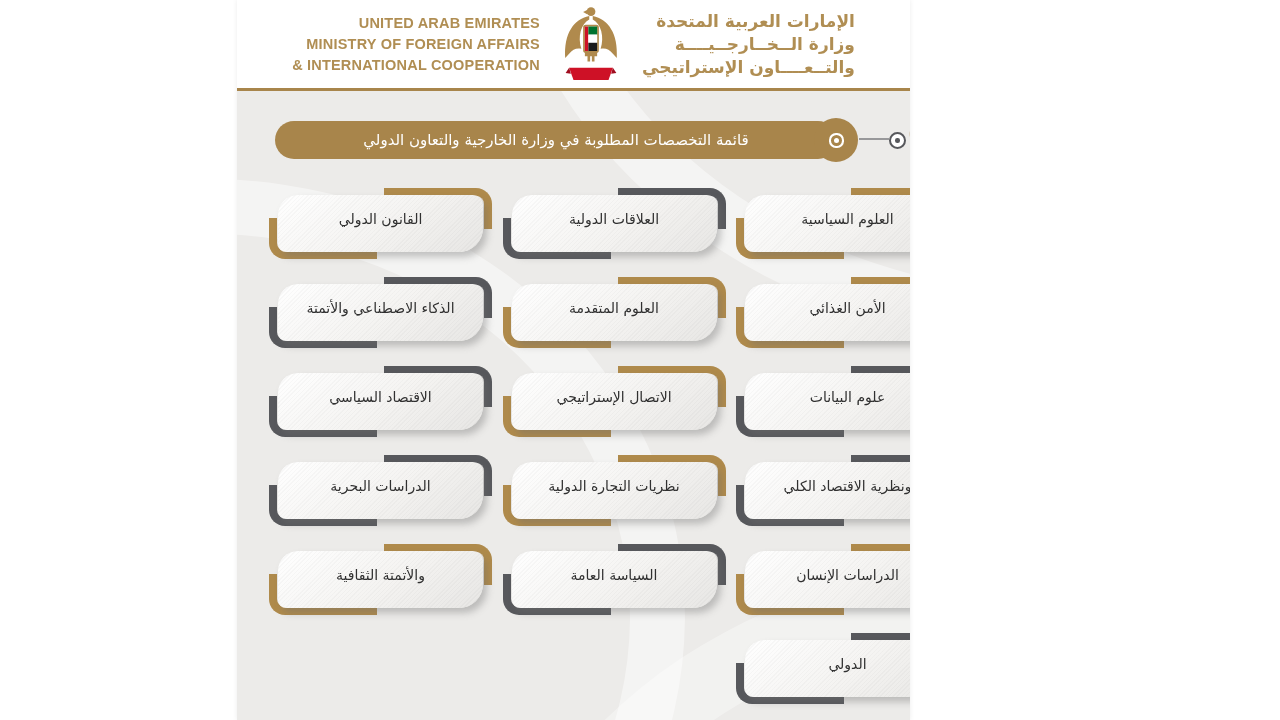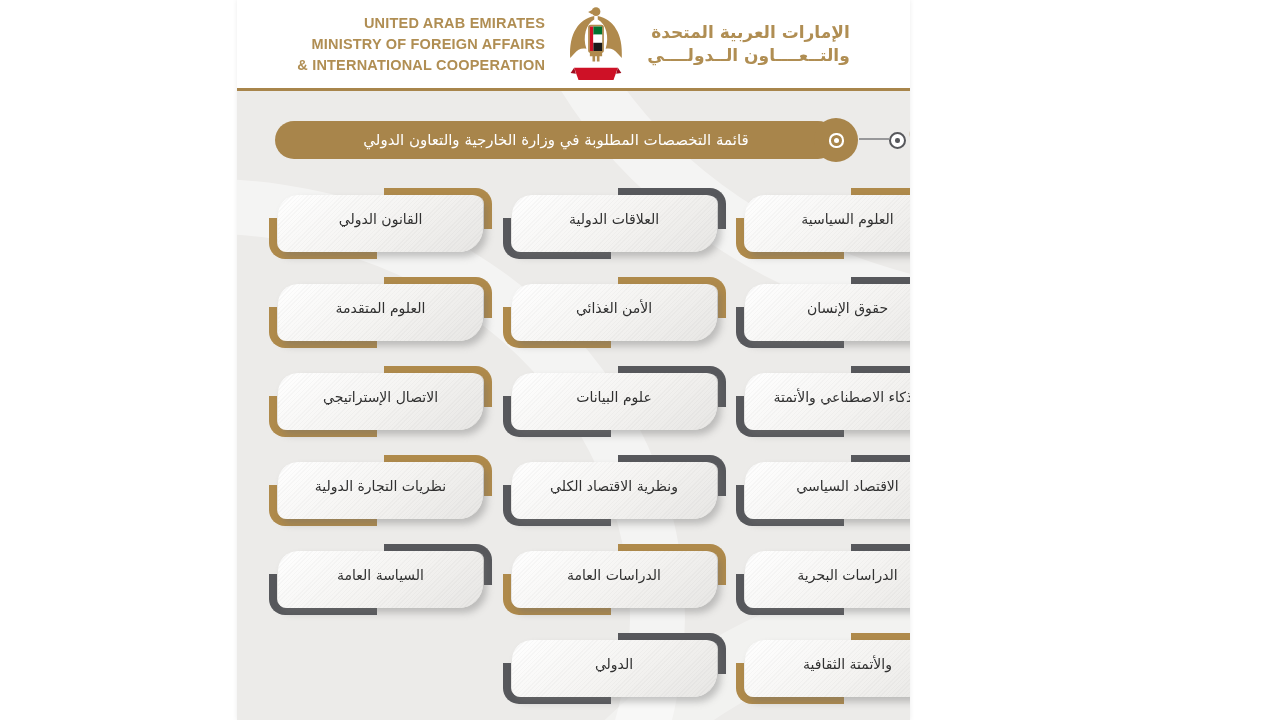--- a/index.html
+++ b/index.html
@@ -66,21 +66,22 @@
         <rect x="33" y="26" width="4" height="28" fill="#CE1126"></rect>
         <rect x="37" y="26" width="10" height="9.3" fill="#00732F"></rect>
         <rect x="37" y="35.3" width="10" height="9.3" fill="#ffffff"></rect>
         <rect x="37" y="44.6" width="10" height="9.4" fill="#1a1a1a"></rect>
 
         <path d="M15 73 L65 73 L60 87 L20 87 Z" fill="#CE1126"></path>
         <path d="M15 73 l-4 6 6 1 z M65 73 l4 6 -6 1 z" fill="#a00d1f"></path>
       </svg>
       <div class="ar-block">
         <div>الإمارات العربية المتحدة</div>
-        <div>والتــعــــاون الــدولــــي</div>
+        <div>وزارة الــخــارجــيــــة</div>
+        <div>والتــعــــاون الإستراتيجي</div>
       </div>
     </div>
     <div class="gold-line"></div>
 
     <div class="main">
       <div class="swoosh sw1"></div>
       <div class="swoosh sw2"></div>
       <div class="swoosh sw3"></div>
 
       <div class="banner">
@@ -119,27 +120,20 @@
       <span class="card-label">العلاقات الدولية</span>
     </div>
   </div>
           <div class="card accent-gold">
     <span class="bracket tr"></span>
     <span class="bracket bl"></span>
     <div class="card-body">
       <span class="card-label">القانون الدولي</span>
     </div>
   </div>
-          <div class="card accent-dark">
-    <span class="bracket tr"></span>
-    <span class="bracket bl"></span>
-    <div class="card-body">
-      <span class="card-label">حقوق الإنسان</span>
-    </div>
-  </div>
           <div class="card accent-gold">
     <span class="bracket tr"></span>
     <span class="bracket bl"></span>
     <div class="card-body">
       <span class="card-label">الأمن الغذائي</span>
     </div>
   </div>
           <div class="card accent-gold">
     <span class="bracket tr"></span>
     <span class="bracket bl"></span>
@@ -193,21 +187,21 @@
     <span class="bracket tr"></span>
     <span class="bracket bl"></span>
     <div class="card-body">
       <span class="card-label">الدراسات البحرية</span>
     </div>
   </div>
           <div class="card accent-gold">
     <span class="bracket tr"></span>
     <span class="bracket bl"></span>
     <div class="card-body">
-      <span class="card-label">الدراسات العامة</span>
+      <span class="card-label">الدراسات الإنسان</span>
     </div>
   </div>
           <div class="card accent-dark">
     <span class="bracket tr"></span>
     <span class="bracket bl"></span>
     <div class="card-body">
       <span class="card-label">السياسة العامة</span>
     </div>
   </div>
           <div class="card accent-gold">

